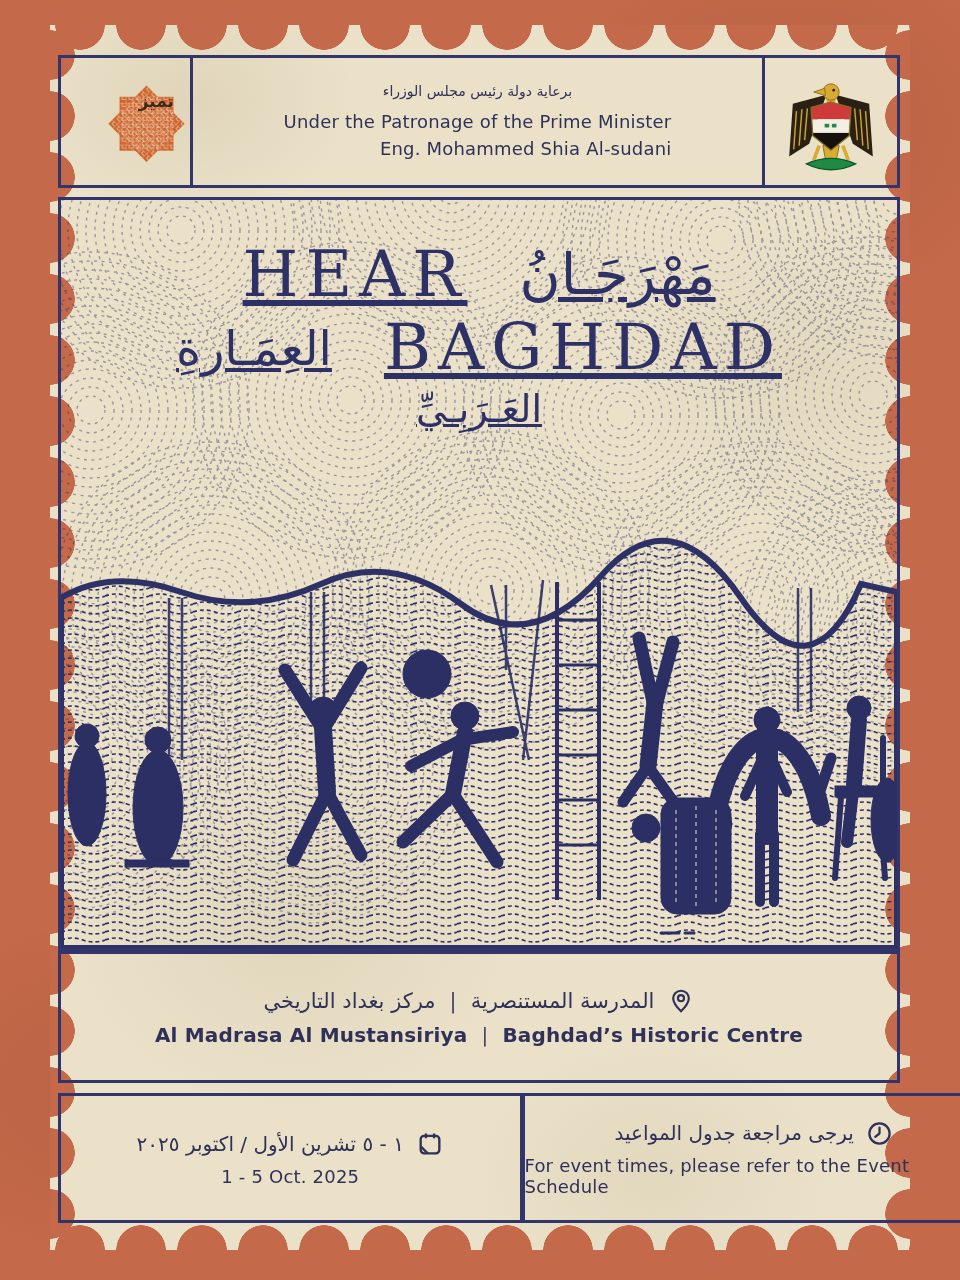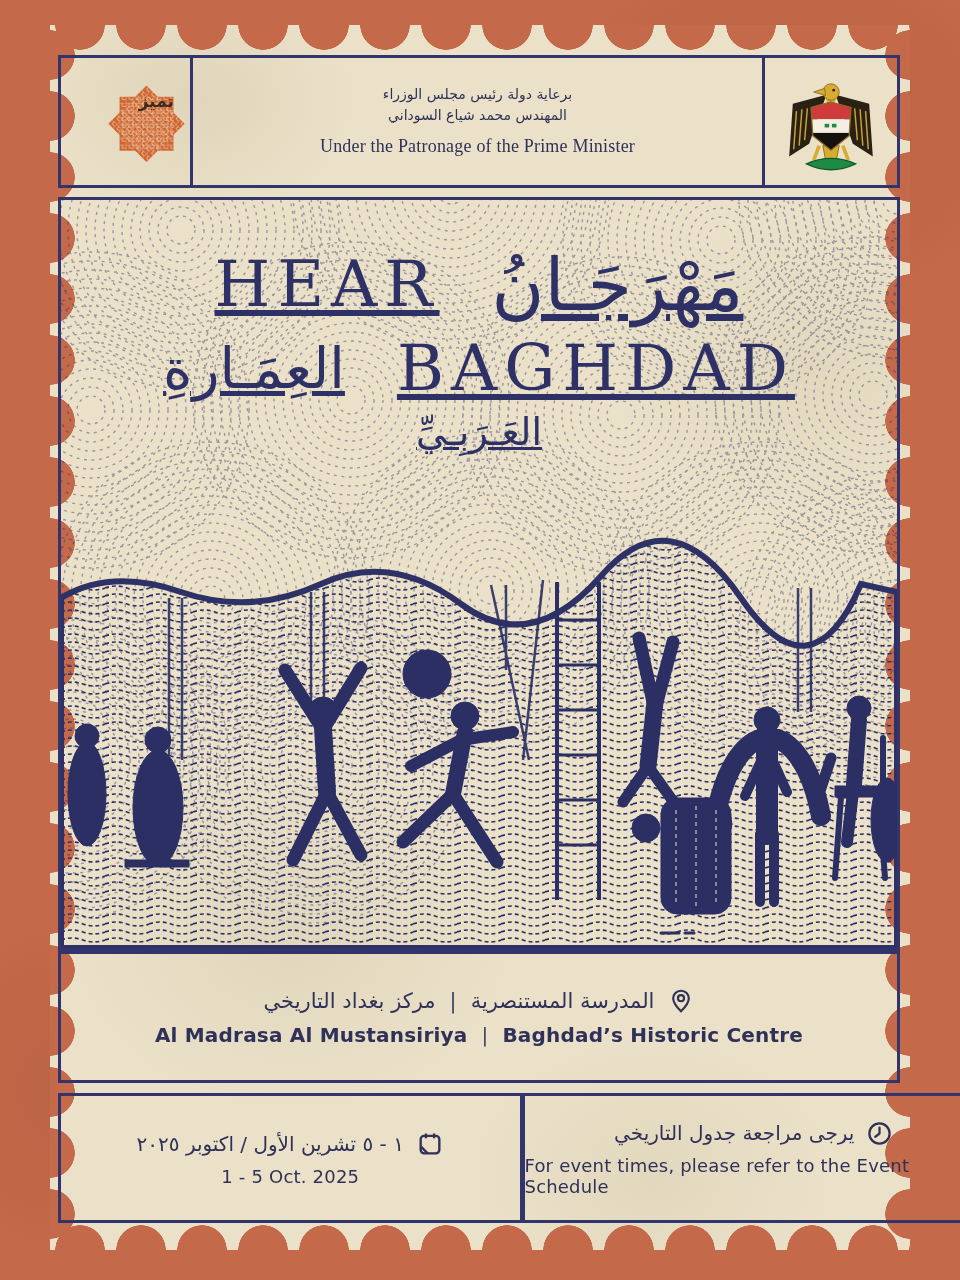--- a/index.html
+++ b/index.html
@@ -37,31 +37,31 @@
     background-size:25px 61px;background-repeat:repeat-y;}
   .box{position:absolute;border:3px solid #32356b;box-sizing:border-box;}
 
   
   .header-row{left:8px;top:30px;width:842px;height:133px;display:flex;}
   .h-cell{box-sizing:border-box;}
   .logo-cell{width:132px;border-right:3px solid #32356b;position:relative;display:flex;align-items:center;justify-content:center;padding-left:42px;}
   .logo-text{position:absolute;top:33px;right:16px;font-weight:bold;font-size:17px;color:#3a2b1d;letter-spacing:-1px;}
   .patron-cell{flex:1;display:flex;flex-direction:column;align-items:center;justify-content:center;color:#2f3159;}
   .patron-ar{font-size:14px;line-height:1.5;text-align:center;}
-  .patron-en{font-size:18px;line-height:1.45;text-align:right;margin-top:7px;letter-spacing:.2px;font-family:Liberation Serif, serif;}
+  .patron-en{font-size:18px;line-height:1.45;text-align:right;margin-top:7px;letter-spacing:.2px;}
   .emblem-cell{width:135px;border-left:3px solid #32356b;display:flex;align-items:center;justify-content:center;}
 
   
   .art-box{left:8px;top:172px;width:842px;height:754px;overflow:hidden;}
   .art-box svg.art{position:absolute;left:0;top:0;}
   .titles{position:absolute;left:0;top:0;right:0;display:flex;flex-direction:column;align-items:center;padding-top:40px;gap:4px;text-decoration:underline;}
   .t-row{display:flex;align-items:center;gap:52px;}
   .t-en{font-family:"DejaVu Serif", serif;font-size:64px;letter-spacing:7px;color:#2e3166;line-height:1.05;}
-  .t-ar1{font-size:72px;line-height:1.25;color:#2e3166;}
-  .t-ar2{font-size:56px;line-height:1.25;color:#2e3166;text-align:center;}
+  .t-ar1{font-size:56px;line-height:1.25;color:#2e3166;}
+  .t-ar2{font-size:48px;line-height:1.25;color:#2e3166;text-align:center;}
   .t-ar3{font-size:38px;line-height:1.3;color:#2e3166;}
 
   
   .loc-box{left:8px;top:926px;width:842px;height:132px;display:flex;flex-direction:column;align-items:center;justify-content:center;gap:9px;}
   .loc-ar{display:flex;align-items:center;gap:14px;font-size:21px;color:#2f3159;}
   .loc-en{font-size:20px;font-weight:bold;color:#2f3159;letter-spacing:.2px;display:flex;gap:14px;text-align:right;}
   .sep{font-weight:normal;opacity:.9;}
 
   
   .foot-row{left:8px;top:1068px;width:928px;height:130px;display:flex;}
@@ -93,24 +93,24 @@
           <rect x="-31" y="-31" width="62" height="62" fill="#d2652f" transform="rotate(45)"></rect>
           <rect x="-31" y="-31" width="62" height="62" fill="url(#kufic)"></rect>
           <rect x="-31" y="-31" width="62" height="62" fill="url(#kufic)" transform="rotate(45)"></rect>
         </g>
       </svg>
       <span class="logo-text">تميز</span>
     </div>
     <div class="h-cell patron-cell">
       <div class="patron-ar" dir="rtl">
         <div>برعاية دولة رئيس مجلس الوزراء</div>
-        <div>المهندس محمد شياع السوداني</div>
       </div>
       <div class="patron-en">
         <div>Under the Patronage of the Prime Minister</div>
+        <div>Eng. Mohammed Shia Al-sudani</div>
       </div>
     </div>
     <div class="h-cell emblem-cell">
       <svg width="100" height="110" viewBox="0 0 110 120">
         <defs>
           <clipPath id="shieldClip">
               <path d="M55 38 L77 44 L75 75 L55 91 L35 75 L33 44 Z"></path>
             </clipPath>
         </defs>
 
@@ -497,18 +497,18 @@
       <div class="foot-en">1 - 5 Oct. 2025</div>
     </div>
     <div class="foot-cell">
       <div class="foot-ar" dir="rtl">
         <span class="icon">
           <svg width="27" height="27" viewBox="0 0 24 24" fill="none" stroke="#2f3159" stroke-width="2" stroke-linecap="round">
             <circle cx="12" cy="12" r="9"></circle>
             <path d="M12 12 L12 6.8 M12 12 L8.2 15"></path>
           </svg>
         </span>
-        <span>يرجى مراجعة جدول التاريخي</span>
+        <span>يرجى مراجعة جدول المواعيد</span>
       </div>
       <div class="foot-en">For event times, please refer to the Event Schedule</div>
     </div>
   </div>
 </div>
 
 </body></html>

